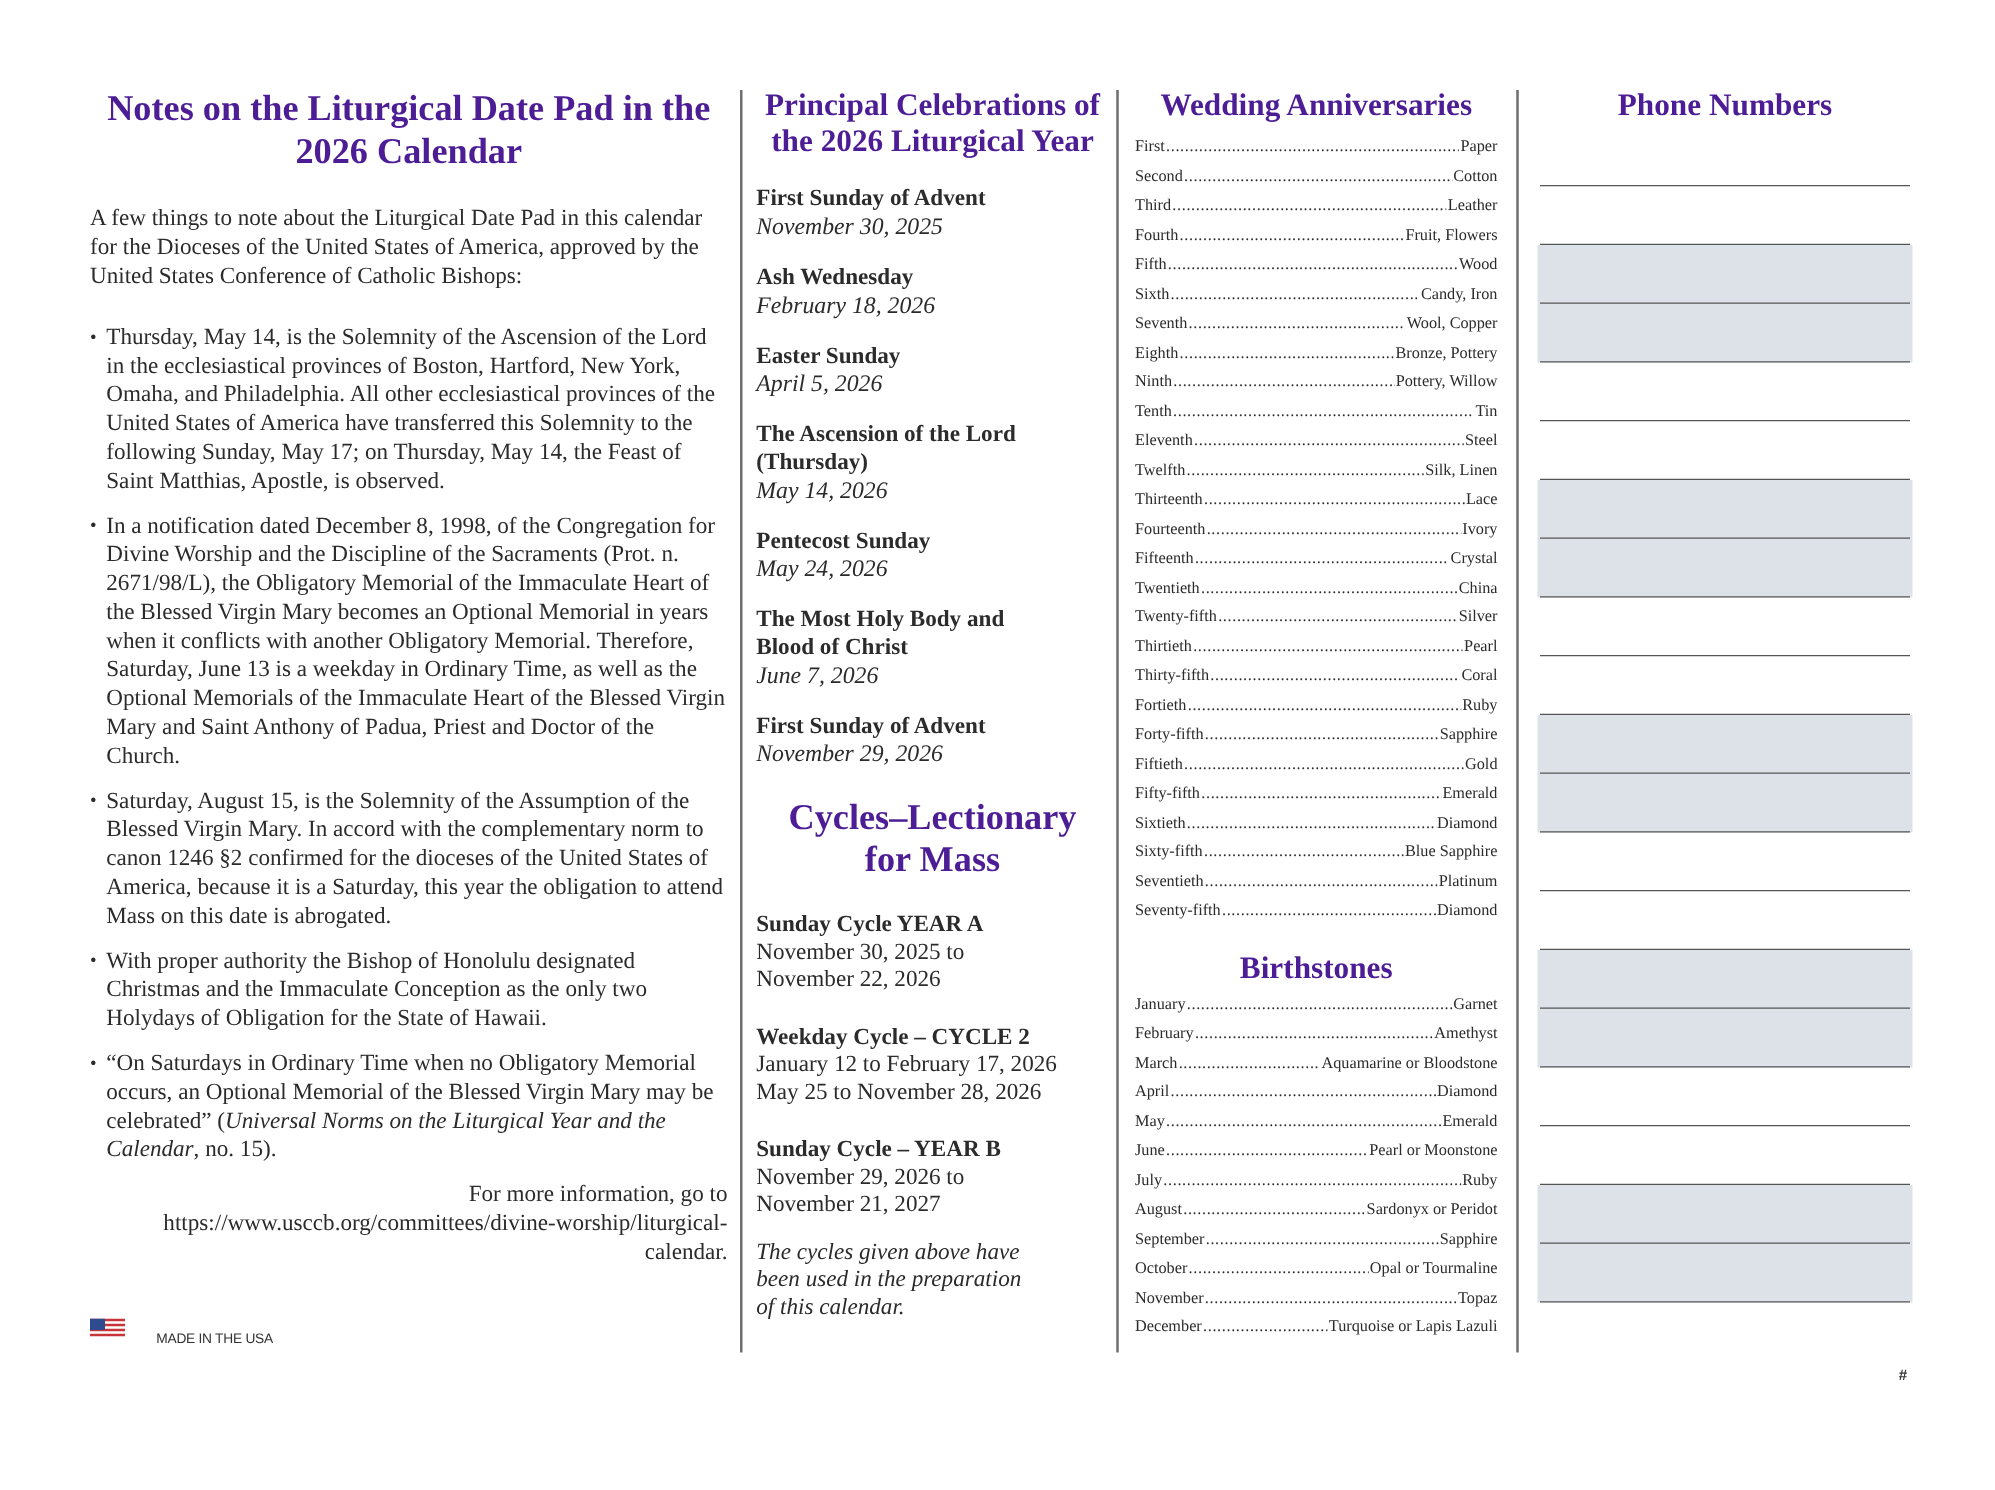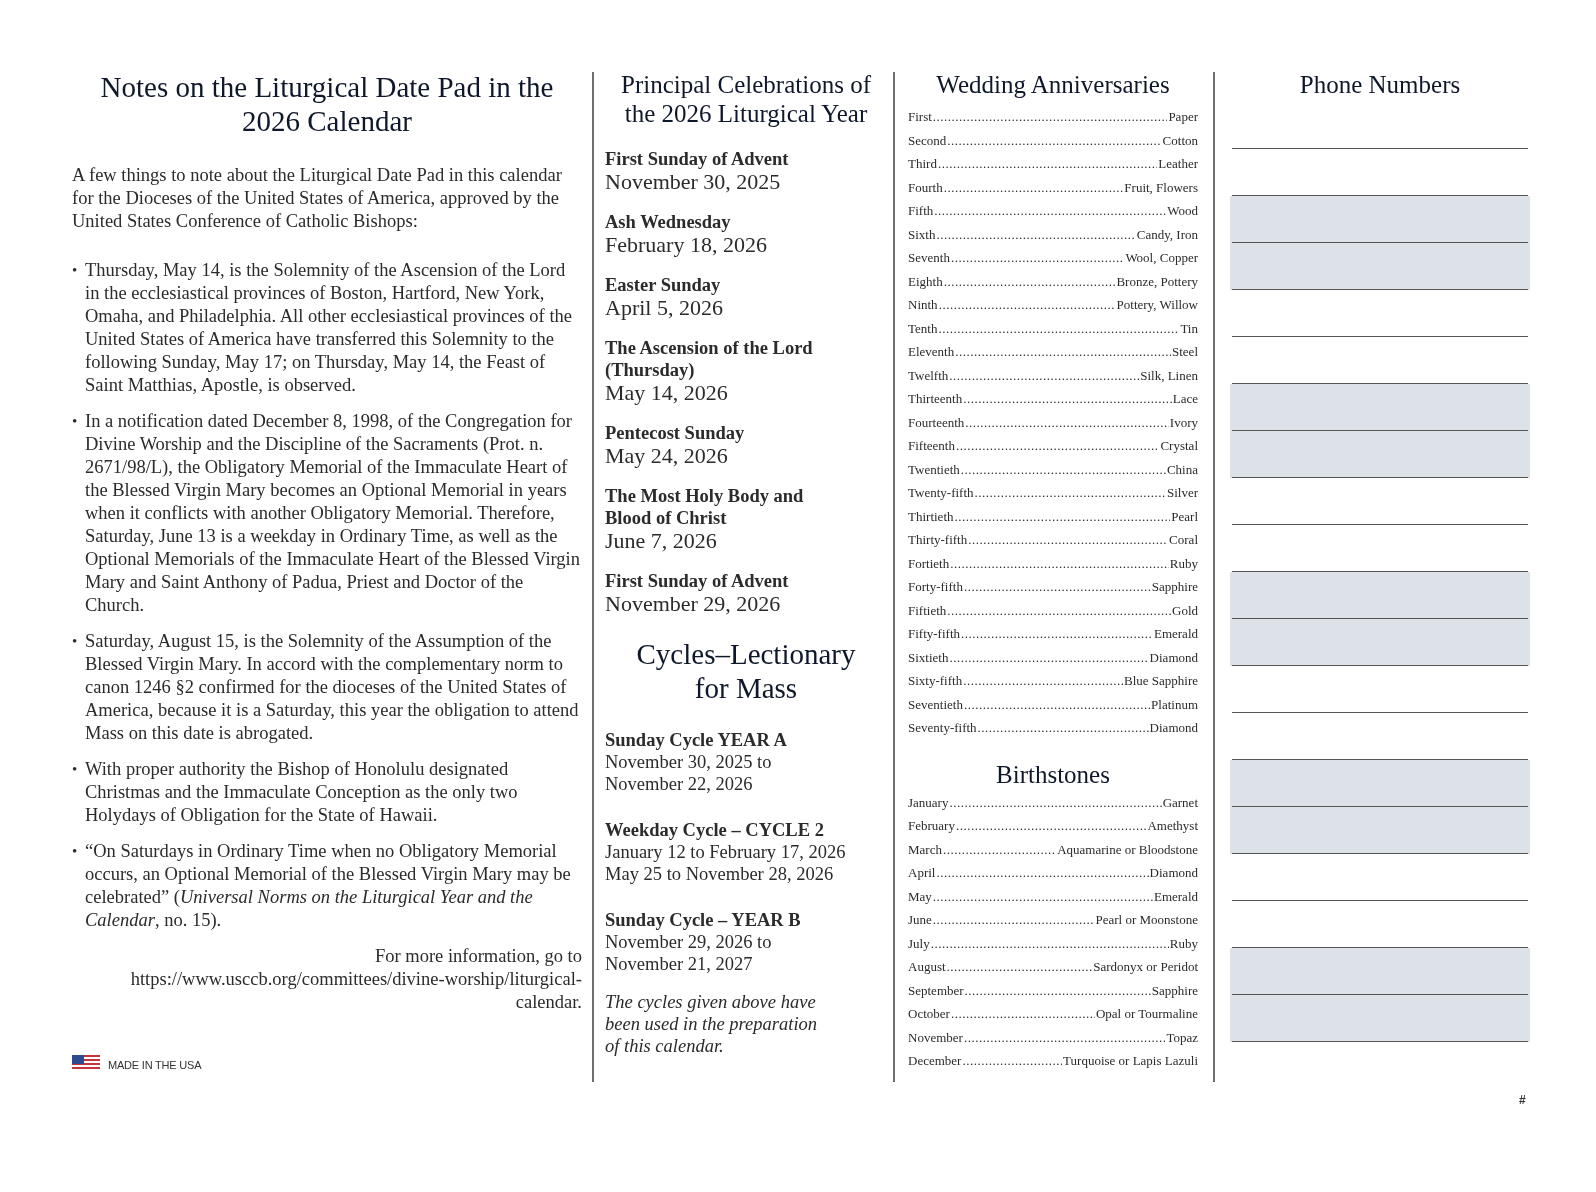--- a/index.html
+++ b/index.html
@@ -1,39 +1,39 @@
 <!DOCTYPE html>
 <html><head>
 <meta charset="utf-8">
 <style>
   html, body { margin:0; padding:0; background:#ffffff; }
   body { width:1596px; height:1192px; position:relative; overflow:hidden;
          font-family:"Liberation Serif","DejaVu Serif",serif; color:#2b2b2b; }
   .col { position:absolute; top:70px; }
   .vrule { position:absolute; top:72px; width:2px; background:#6e6e6e; height:1010px; }
-  h1.blue, h2.blue { color:#0f172a; font-weight:normal; text-align:center; margin:0; }
+  h1.blue, h2.blue { color:#4c1d95; font-weight:bold; text-align:center; margin:0; }
 
   
   #col1 { left:72px; width:510px; }
   #col1 h1 { font-size:29px; line-height:34px; }
   #col1 .intro { margin-top:26px; font-size:18.5px; line-height:23px; }
   #col1 ul { list-style:none; padding:0; margin:26px 0 0 0; }
   #col1 li { position:relative; padding-left:13px; font-size:18.5px; line-height:23px; margin-bottom:13px; }
   #col1 li::before { content:"•"; position:absolute; left:0; top:0; font-size:15px; }
   #col1 .more { font-size:18.5px; line-height:23px; margin-top:0;text-align:right; }
-  #made { position:absolute; left:72px; top:1054px; display:flex; align-items:center; gap:8px; }
+  #made { position:absolute; left:72px; top:1054px; display:flex; align-items:flex-end; gap:25px; }
   #made .label { font-family:"Liberation Sans",sans-serif; font-size:11px; letter-spacing:-0.2px; color:#333; }
 
   
   #col2 { left:605px; width:282px; }
   #col2 h1 { font-size:25px; line-height:29px; }
   .cel { margin-top:18px; }
   .cel:first-of-type { margin-top:20px; }
   .cel .name { font-weight:bold; font-size:18.5px; line-height:22px; }
-  .cel .date { font-size:22px; line-height:23px; }
+  .cel .date { font-style:italic; font-size:19px; line-height:23px; }
   #cycles-title { margin-top:22px; font-size:29px; line-height:34px; }
   .cyc { margin-top:24px; font-size:18.5px; line-height:22px; }
   .cyc:first-of-type { margin-top:24px; }
   .cyc .name { font-weight:bold; }
   .cyc-note { margin-top:16px; font-style:italic; font-size:18.5px; line-height:22px; }
 
   
   #col3 { left:908px; width:290px; }
   #col3 h1 { font-size:25px; line-height:29px; }
   .dl { margin-top:6px; }

